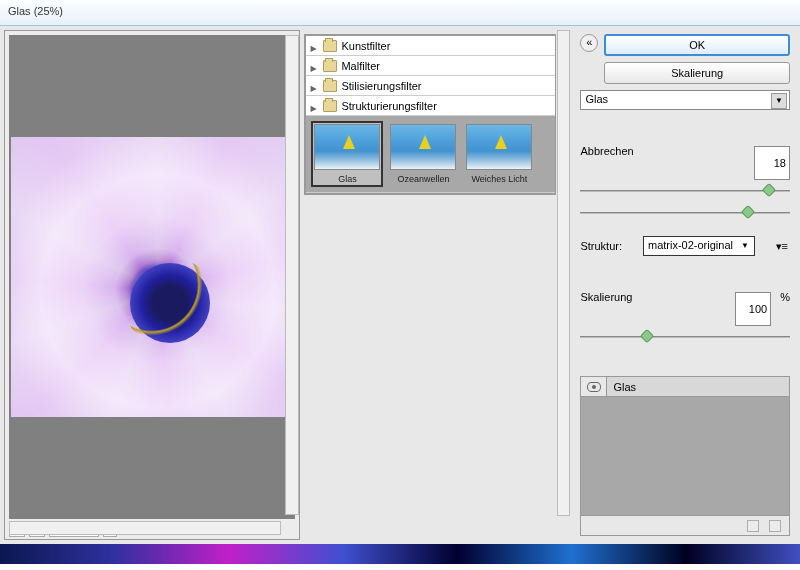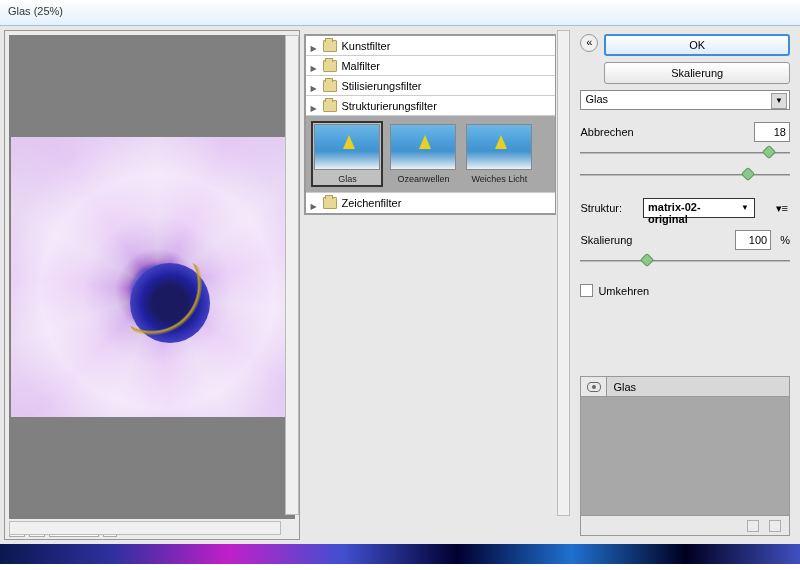--- a/index.html
+++ b/index.html
@@ -42,26 +42,26 @@
 .top-row { display: flex; gap: 6px; }
 .chev-btn { width: 18px; height: 18px; background: #f0f0f0; border: 1px solid #999; border-radius: 9px; text-align: center; line-height: 15px; font-size: 9px; cursor: pointer; }
 .btn-col { flex: 1; display: flex; flex-direction: column; gap: 6px; }
 .ok-btn { height: 22px; background: linear-gradient(#fff,#e0ecf8); border: 2px solid #3a8fd8; border-radius: 3px; cursor: pointer; }
 .cancel-btn { height: 22px; background: linear-gradient(#fff,#e8e8e8); border: 1px solid #999; border-radius: 3px; cursor: pointer; }
 .dd-row { display: flex; width: 100%; }
 .filter-dd { flex: 1; height: 20px; background: #fff; border: 1px solid #888; padding: 2px 4px; position: relative; }
 .filter-dd::after { content: "▼"; position: absolute; right: 2px; top: 2px; font-size: 8px; background: #ddd; width: 14px; height: 14px; text-align: center; line-height: 14px; border: 1px solid #999; }
 .param-row { display: flex; align-items: center; gap: 6px; margin-top: 6px; }
 .param-label { flex: 1; }
-.param-val { width: 36px; height: 18px; background: #fff; border: 1px solid #888; text-align: right; padding: 9px 3px; }
+.param-val { width: 36px; height: 18px; background: #fff; border: 1px solid #888; text-align: right; padding: 16px 3px; margin-top: 24px; }
 .slider { height: 14px; position: relative; margin: -2px 0 4px 0; }
 .slider-track { position: absolute; top: 6px; left: 0; right: 0; height: 2px; background: #bbb; border-top: 1px solid #888; }
 .slider-thumb { position: absolute; top: 1px; width: 10px; height: 10px; background: #8bc98b; border: 1px solid #5a995a; border-radius: 2px; transform: translateX(-5px) rotate(45deg); }
 .struct-row { display: flex; align-items: center; gap: 21px; margin-top: 6px; }
-.struct-dd { width: 112px; height: 20px; background: #fff; border: 1px solid #333; padding: 2px 18px 2px 4px; position: relative; font-weight: bold; }
+.struct-dd { width: 112px; height: 20px; background: #fff; border: 1px solid #333; padding: 2px 18px 2px 4px; position: relative; font-weight: normal; }
 .struct-dd::after { content: "▼"; position: absolute; right: 2px; top: 2px; font-size: 8px; width: 14px; height: 14px; text-align: center; line-height: 14px; }
 .menu-icon { width: 14px; font-size: 11px; cursor: pointer; }
 .chk-row { display: flex; align-items: center; gap: 5px; margin-top: 6px; }
 .chk { width: 13px; height: 13px; background: #fff; border: 1px solid #888; }
 .pct { margin-left: 3px; }
 
 .layers-panel { margin-top: auto; border: 1px solid #999; background: #a8a8a8; height: 160px; display: flex; flex-direction: column; }
 .layer-row { display: flex; align-items: center; background: #d8d8d8; height: 20px; border-bottom: 1px solid #999; }
 .eye-cell { width: 26px; height: 100%; background: #e8e8e8; border-right: 1px solid #999; display: flex; align-items: center; justify-content: center; }
 .eye-ico { width: 14px; height: 10px; border: 1px solid #666; border-radius: 60% / 100%; position: relative; }
@@ -128,25 +128,20 @@
         </div>
         <div class="thumb-item">
           <div class="thumb-img"></div>
           <div class="thumb-label">Ozeanwellen</div>
         </div>
         <div class="thumb-item">
           <div class="thumb-img"></div>
           <div class="thumb-label">Weiches Licht</div>
         </div>
       </div>
-      <div class="filter-cat" style="border-bottom:none">
-        <span class="tri tri-r"></span>
-        <span class="folder-ico"></span>
-        <span>Zeichenfilter</span>
-      </div>
     </div>
     <div class="filter-gray"></div>
   </div>
   <div class="filter-scroll-v"></div>
   </div>
 
   <div class="ctrl-panel">
     <div class="top-row">
       <div class="chev-btn"><span>«</span></div>
       <div class="btn-col">
@@ -186,24 +181,20 @@
     <div class="param-row">
       <span class="param-label">Skalierung</span>
       <input class="param-val" value="100" style="">
       <span class="pct">%</span>
     </div>
     <div class="slider">
       <div class="slider-track"></div>
         <div class="slider-thumb" style="left:32%"></div>
     </div>
 
-    <div class="chk-row">
-      <div class="chk"></div>
-      <span>Umkehren</span>
-    </div>
 
     <div class="layers-panel">
       <div class="layer-row">
         <div class="eye-cell">
           <div class="eye-ico"></div>
         </div>
         <span class="layer-name">Glas</span>
       </div>
       <div class="layers-body"></div>
       <div class="layers-footer">

